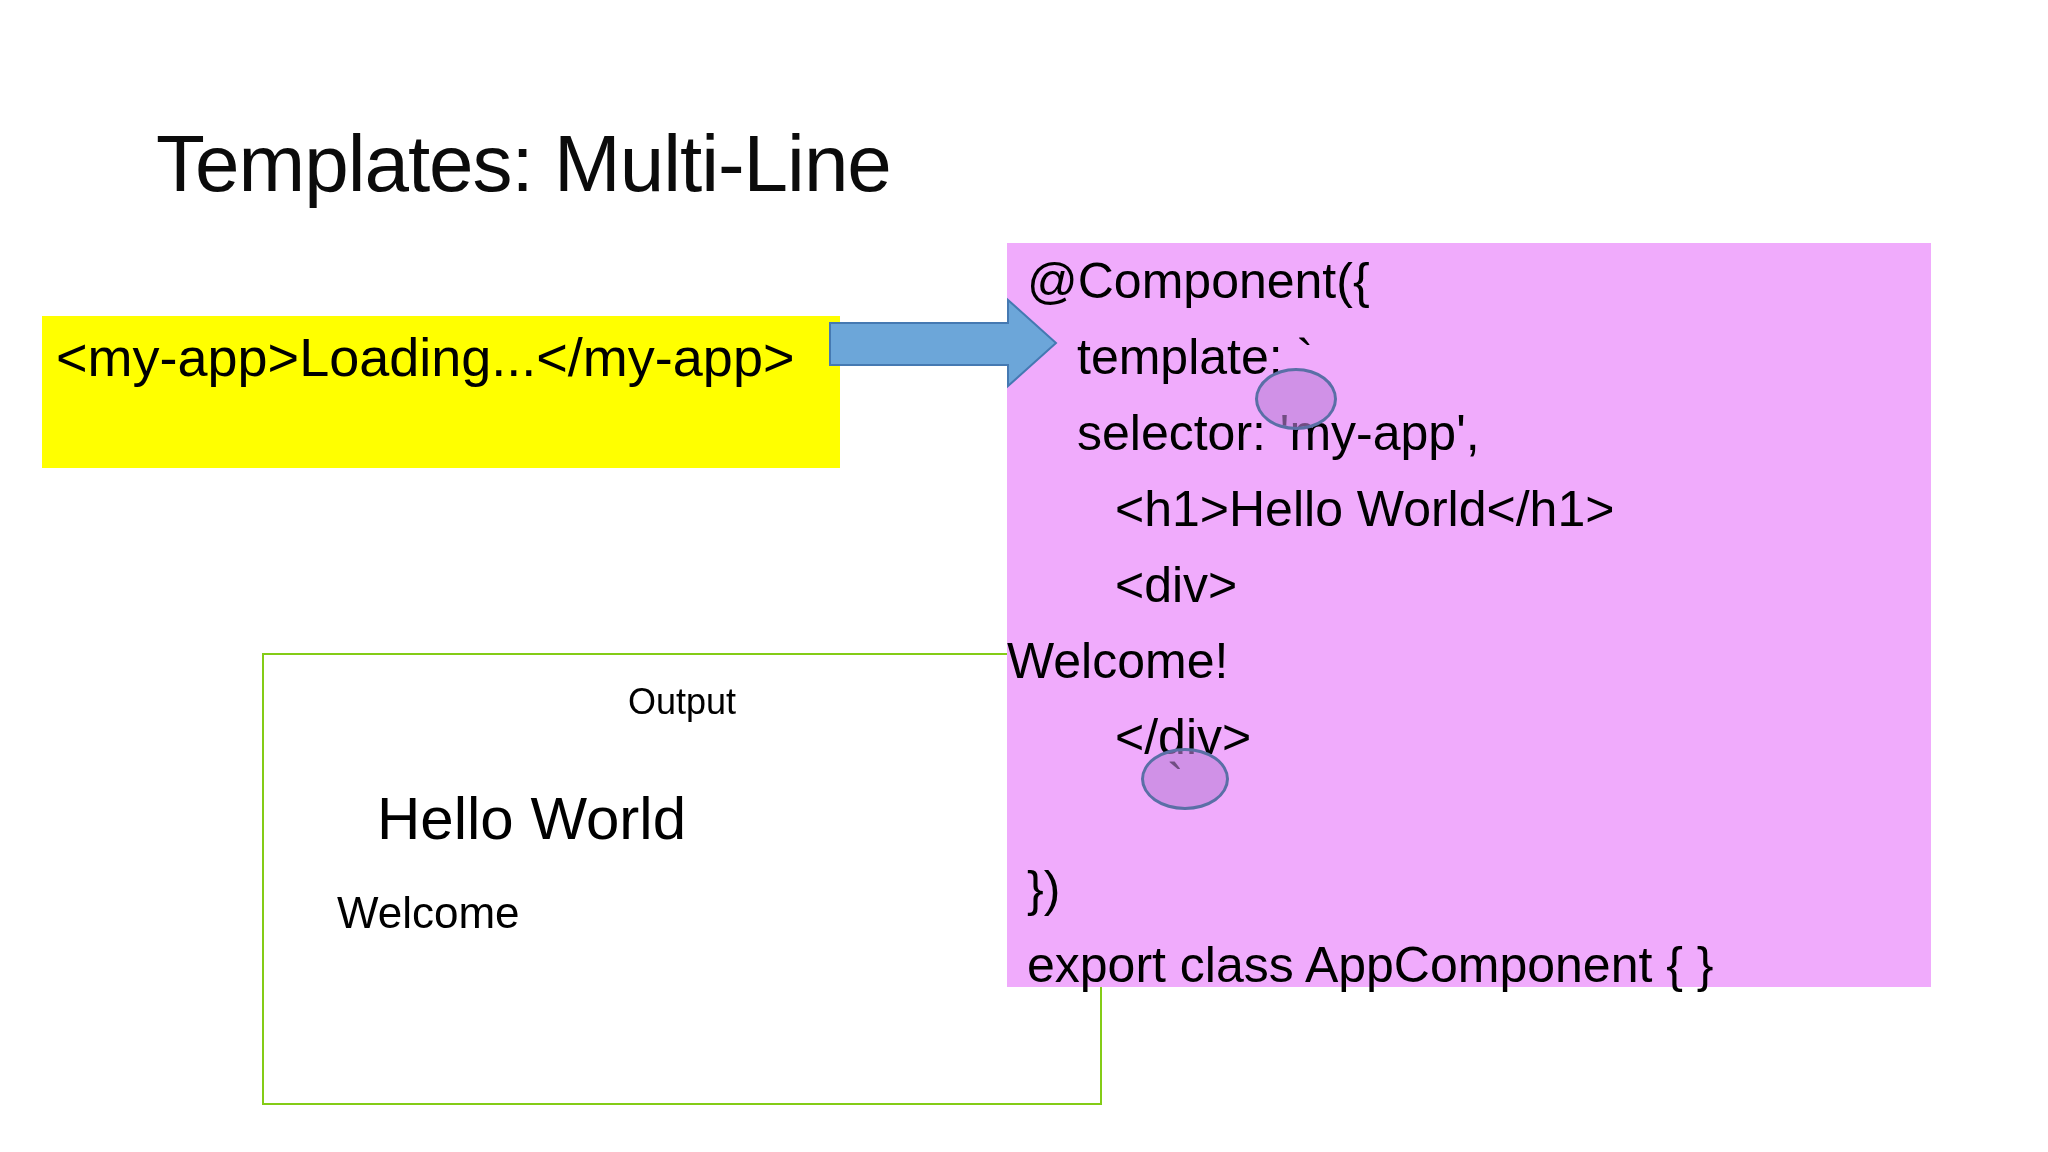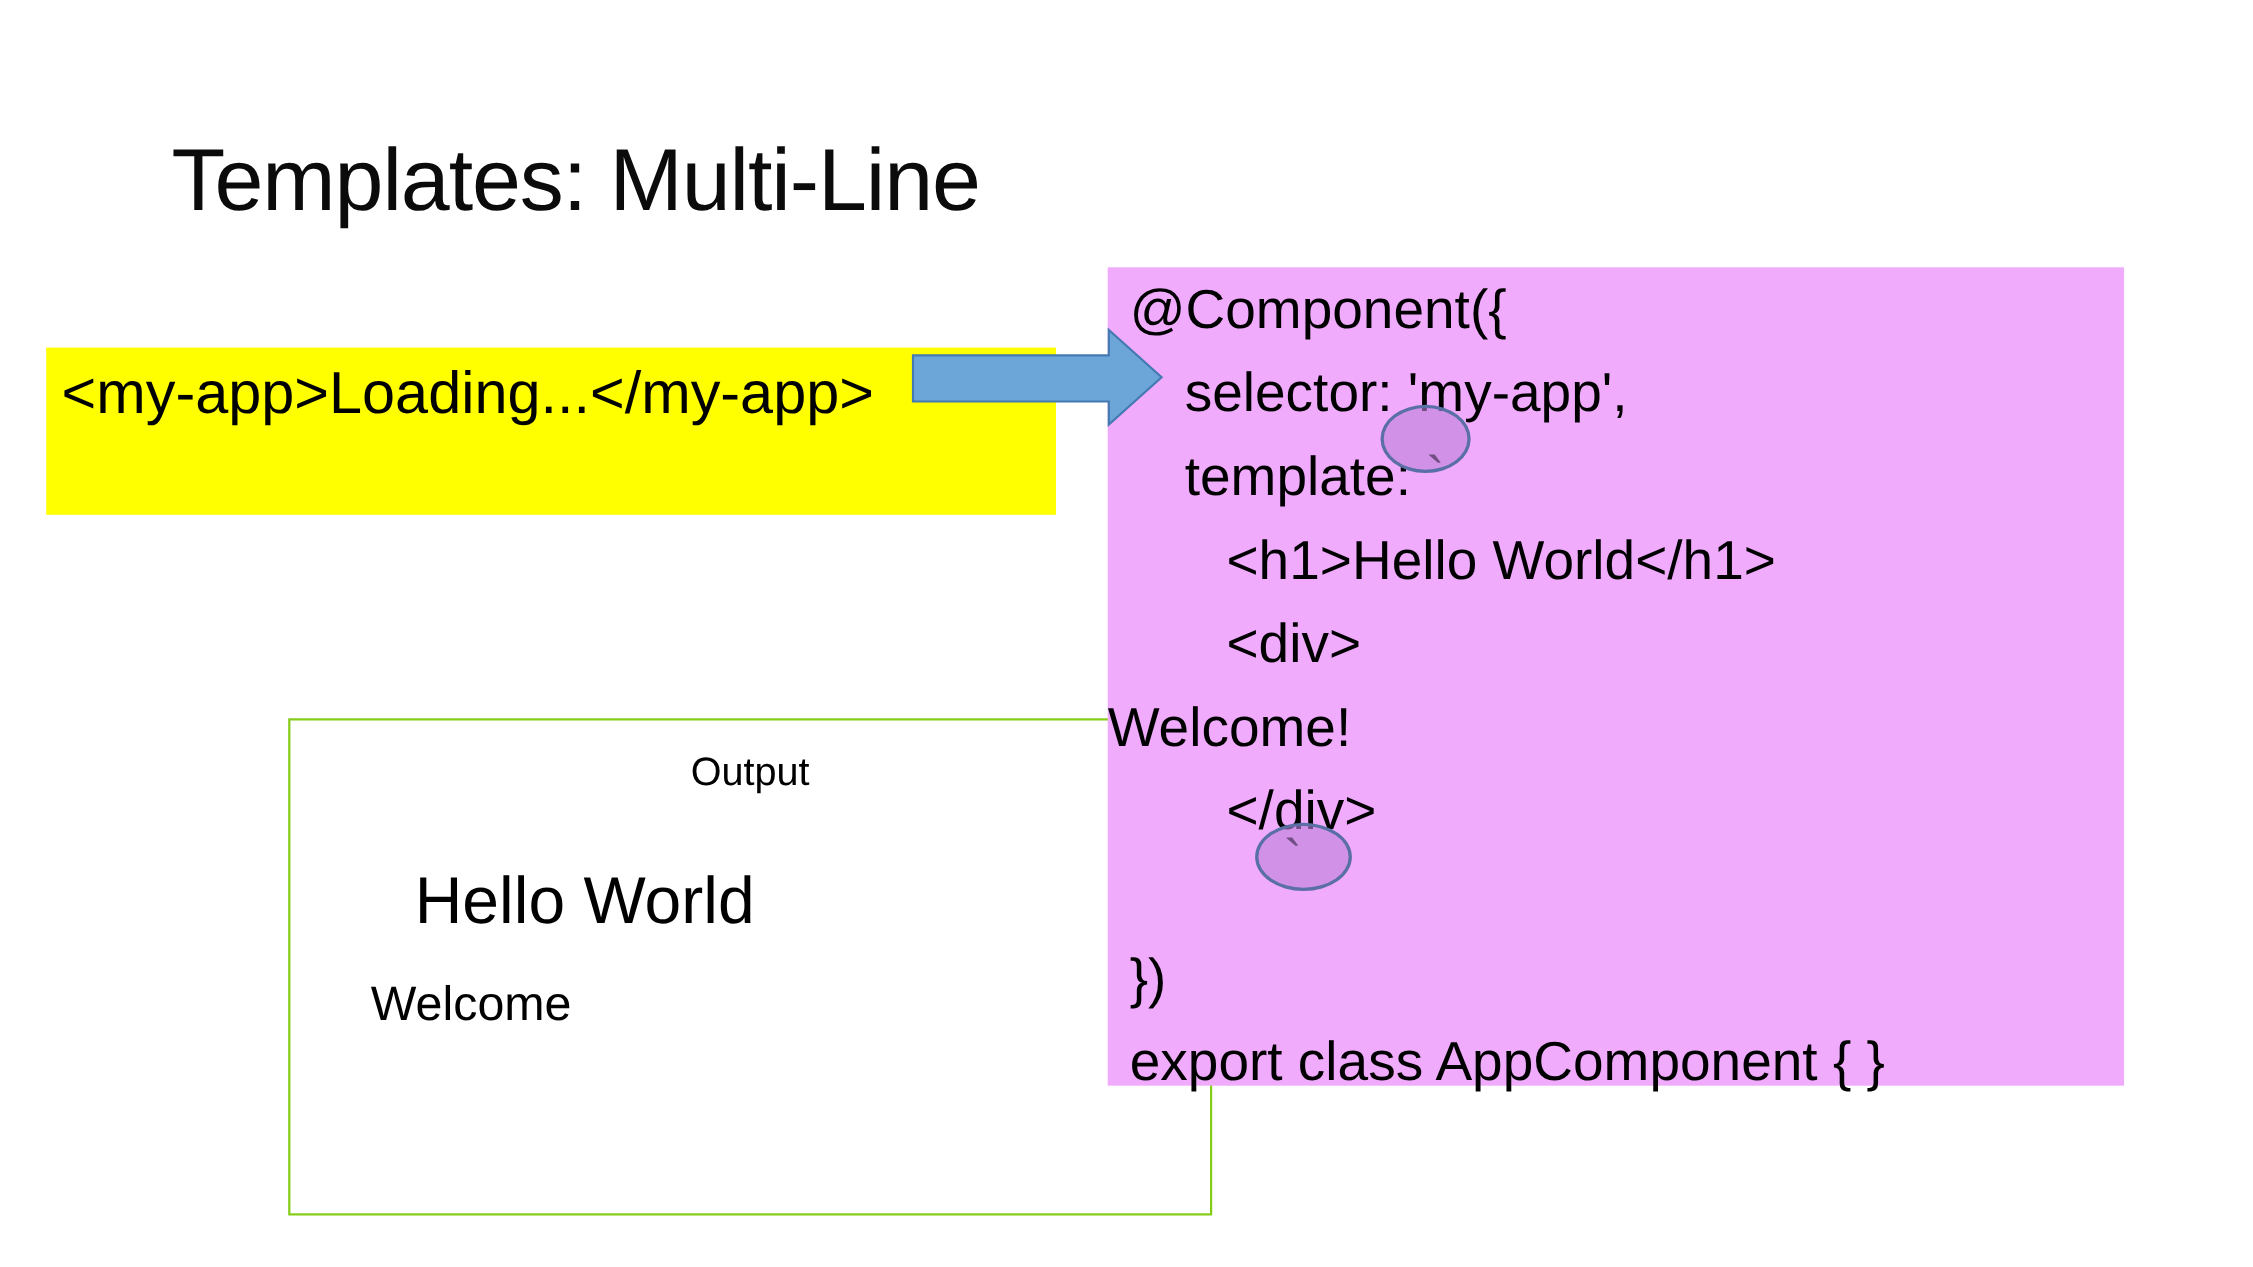--- a/index.html
+++ b/index.html
@@ -10,21 +10,21 @@
     color:#000;
   }
   
   .slide-title{
     position:absolute;left:156px;top:118px;
     font-size:80px;font-weight:300;letter-spacing:-1px;line-height:1.15;
     color:#0b0b0b;white-space:nowrap;text-align:center;
   }
   
   .yellow-box{
-    position:absolute;left:42px;top:316px;width:918px;height:152px;
+    position:absolute;left:42px;top:316px;width:798px;height:152px;
     background:#FFFF00;z-index:1;
   }
   .yellow-box .snippet{
     position:absolute;left:14px;top:12px;
     font-size:54px;line-height:1.1;white-space:nowrap;
   }
   
   .output-panel{
     position:absolute;left:262px;top:653px;width:840px;height:452px;
     background:#ffffff;border:2px solid #84cc16;box-sizing:border-box;
@@ -79,22 +79,22 @@
 </div>
 
 <div class="output-panel">
   <div class="output-label">Output</div>
   <div class="output-heading">Hello World</div>
   <div class="output-body">Welcome</div>
 </div>
 
 <div class="code-panel">
   <div class="code-line ind0">@Component({</div>
+  <div class="code-line ind1">template: `</div>
   <div class="code-line ind1">selector: 'my-app',</div>
-  <div class="code-line ind1">template: `</div>
   <div class="code-line ind2">&lt;h1&gt;Hello World&lt;/h1&gt;</div>
   <div class="code-line ind2">&lt;div&gt;</div>
   <div class="code-line ind3">Welcome!</div>
   <div class="code-line ind2">&lt;/div&gt;</div>
   <div class="code-line ind-tick"><span class="tick">`</span></div>
   <div class="code-line ind0">})</div>
   <div class="code-line ind0">export class AppComponent { }</div>
 
   <div class="backtick-ellipse ellipse-1"></div>
   <div class="backtick-ellipse ellipse-2"></div>

